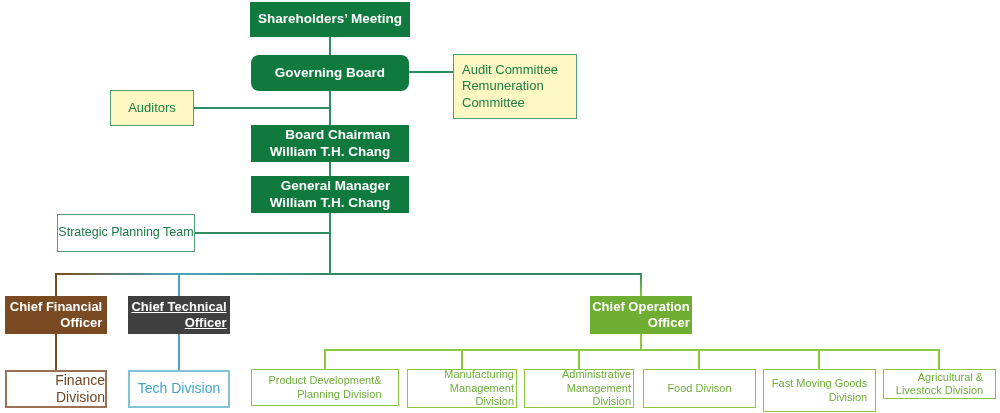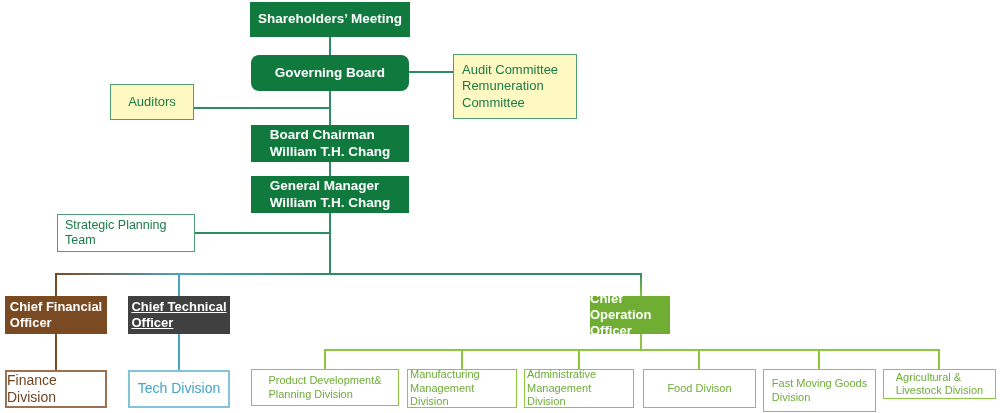--- a/index.html
+++ b/index.html
@@ -10,48 +10,48 @@
     background: #ffffff;
     font-family: "Liberation Sans", sans-serif;
     overflow: hidden;
   }
   .node {
     position: absolute;
     box-sizing: border-box;
     display: flex;
     align-items: center;
     justify-content: center;
-    text-align: left;
+    text-align: right;
     white-space: pre-line;
     line-height: 1.22;
   }
   
   .fill-green  { background: #107a3e; color: #ffffff; font-weight: 600; font-size: 13.5px; }
   .fill-brown  { background: #7a4b22; color: #ffffff; font-weight: 600; font-size: 13px; }
   .fill-teal   { background: #404040; color: #ffffff; font-weight: 600; font-size: 13px; text-decoration: underline; }
   .fill-lime   { background: #6fae33; color: #ffffff; font-weight: 600; font-size: 13px; }
   
   .out-green      { background: #fef9c3; border: 1.5px solid #4f9e74; color: #1c7b47; font-size: 13px; }
   .out-green-sm   { background: #fff; border: 1.5px solid #4f9e74; color: #1c7b47; font-size: 12.5px; }
   .out-brown      { background: #fff; border: 2px solid #9c7052; color: #6f4523; font-size: 14px; }
   .out-teal       { background: #fff; border: 2px solid #82c3d8; color: #45a5c4; font-size: 14px; }
   .out-lime       { background: #fff; border: 1.5px solid #8dc63f; color: #6fad38; font-size: 11px; padding: 0 2px; }
   .align-left { justify-content: flex-start; text-align: left; padding-left: 8px; line-height: 1.28; }
 
   
   #n-shareholders { left: 250px; top: 2px;   width: 160px; height: 35px; }
   #n-governing    { left: 251px; top: 55px;  width: 158px; height: 36px; border-radius: 8px; }
   #n-audit        { left: 453px; top: 54px;  width: 124px; height: 65px; }
-  #n-auditors     { left: 110px; top: 84px;  width: 84px;  height: 36px; }
+  #n-auditors     { left: 110px; top: 90px;  width: 84px;  height: 36px; }
   #n-chairman     { left: 251px; top: 125px; width: 158px; height: 37px; }
   #n-gm           { left: 251px; top: 176px; width: 158px; height: 37px; }
-  #n-strategic    { left: 57px;  top: 214px; width: 138px; height: 38px; padding-left: 7px; }
+  #n-strategic    { left: 57px;  top: 214px; width: 138px; height: 38px; }
   #n-cfo          { left: 5px;   top: 296px; width: 102px; height: 38px; }
   #n-cto          { left: 128px; top: 296px; width: 102px; height: 38px; }
-  #n-coo          { left: 590px; top: 296px; width: 80px; height: 38px; }
+  #n-coo          { left: 590px; top: 296px; width: 102px; height: 38px; }
   #n-finance      { left: 5px;   top: 370px; width: 102px; height: 38px; }
   #n-tech         { left: 128px; top: 370px; width: 102px; height: 38px; }
   #n-d1           { left: 251px; top: 369px; width: 148px; height: 37px; }
   #n-d2           { left: 407px; top: 369px; width: 110px; height: 39px; }
   #n-d3           { left: 524px; top: 369px; width: 110px; height: 39px; }
   #n-d4           { left: 643px; top: 369px; width: 113px; height: 39px; }
   #n-d5           { left: 763px; top: 369px; width: 113px; height: 43px; }
   #n-d6           { left: 883px; top: 369px; width: 113px; height: 30px; }
 
   

